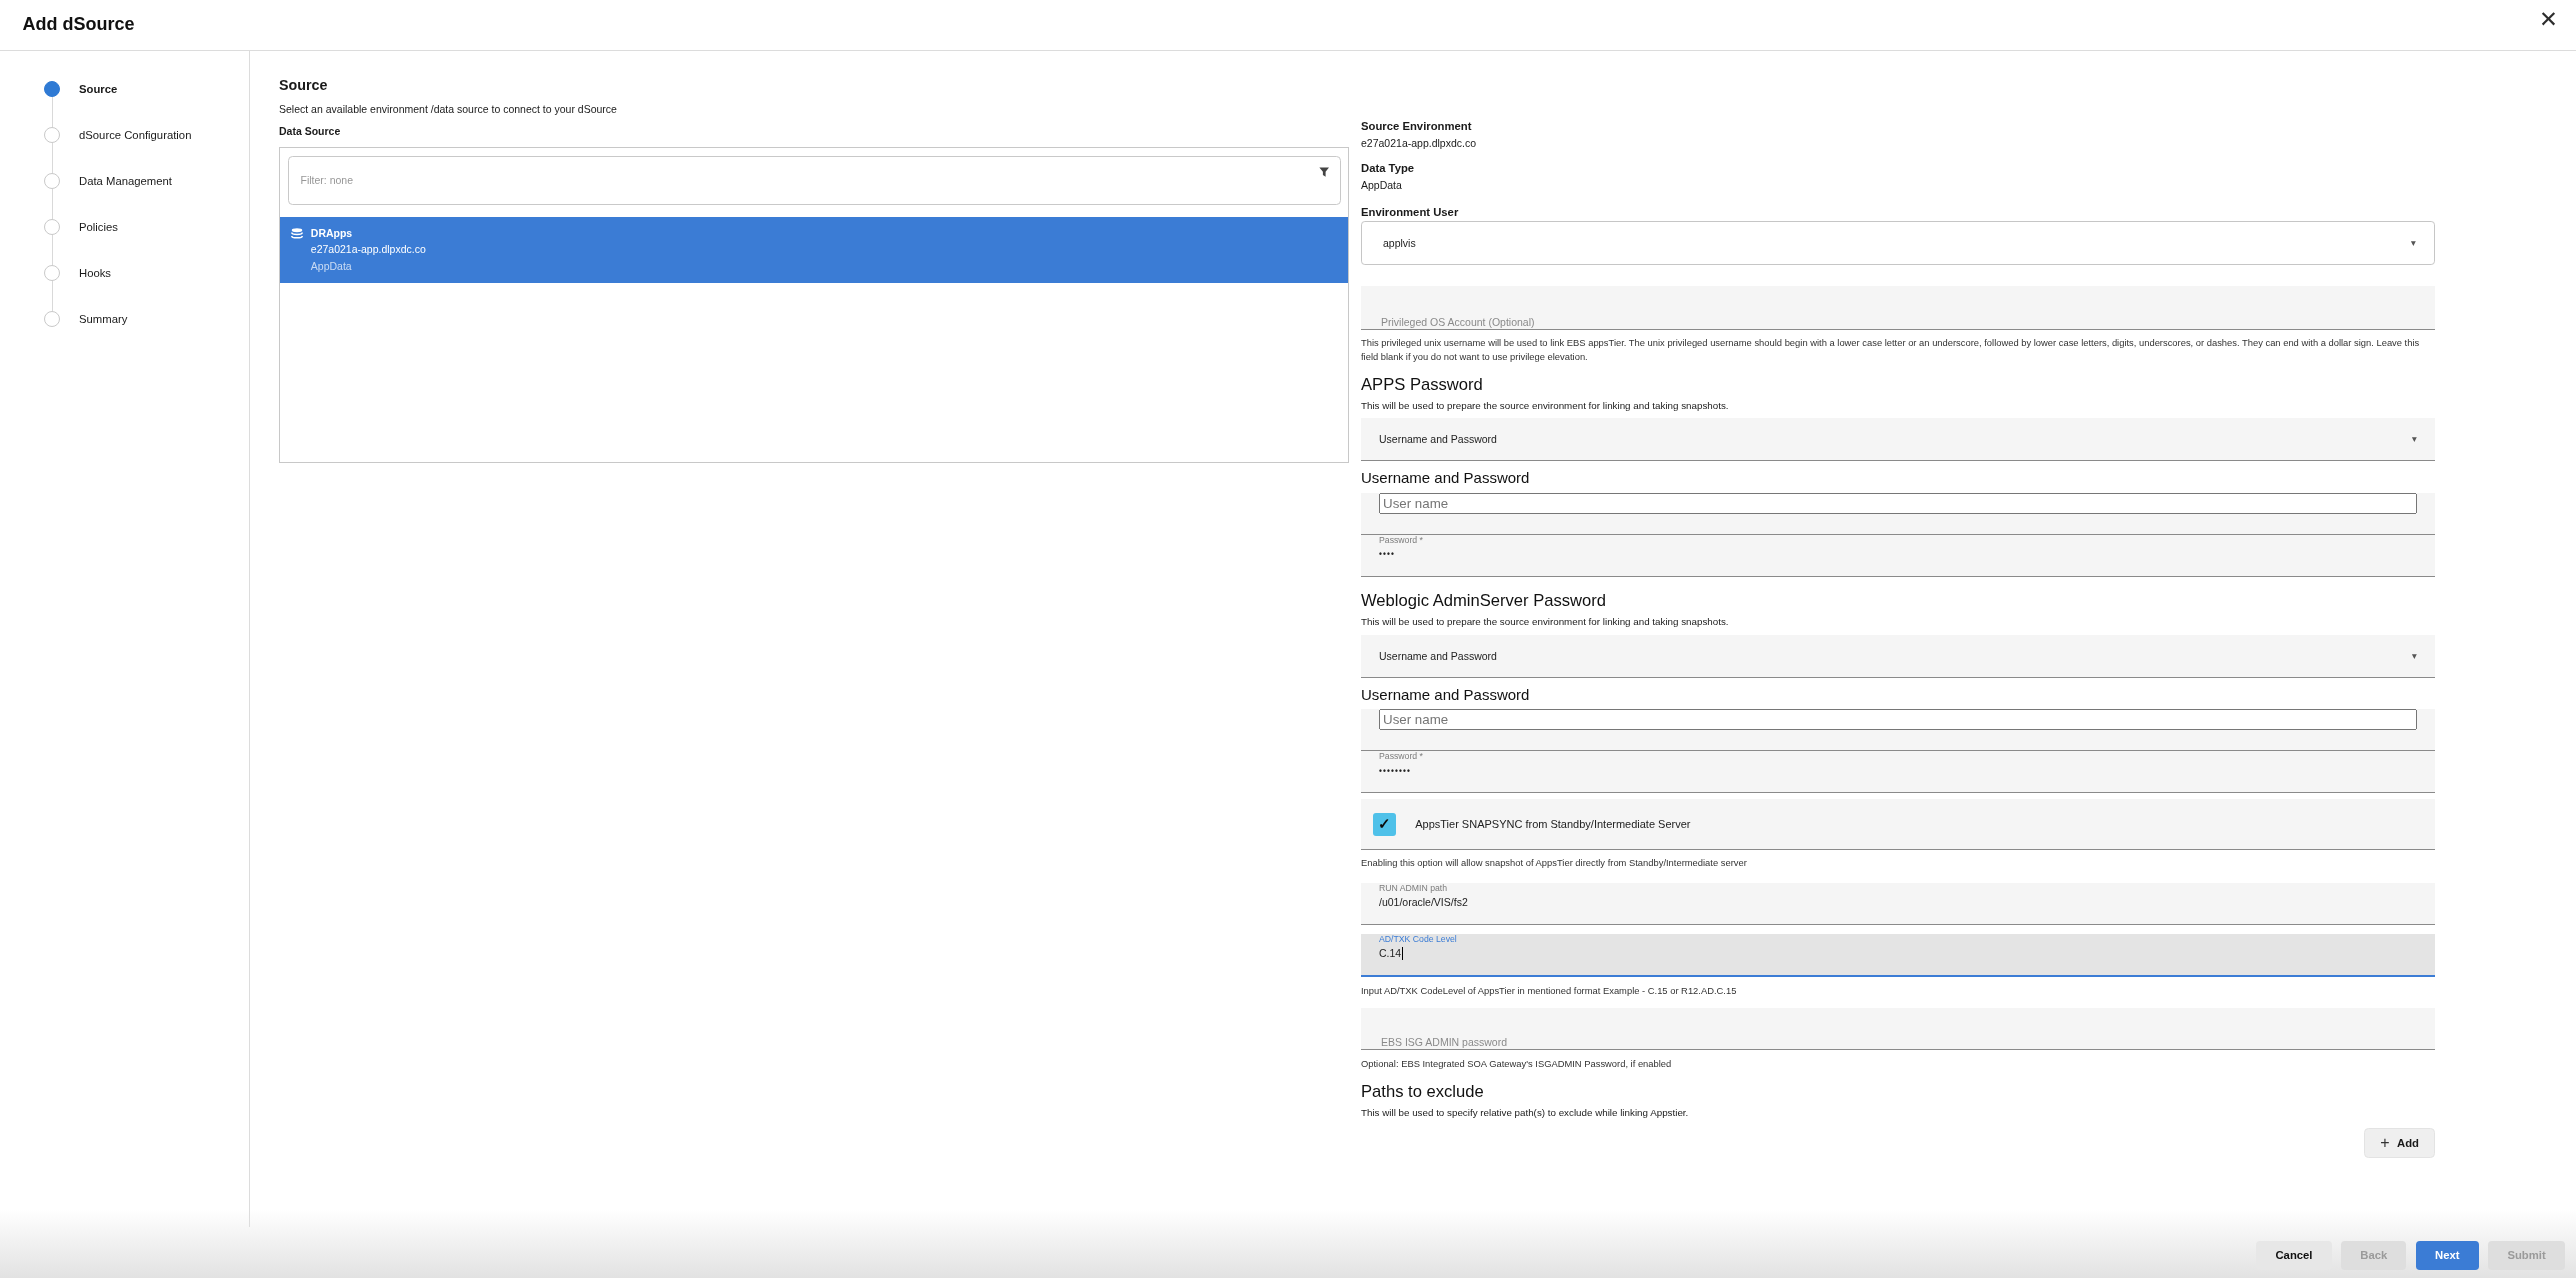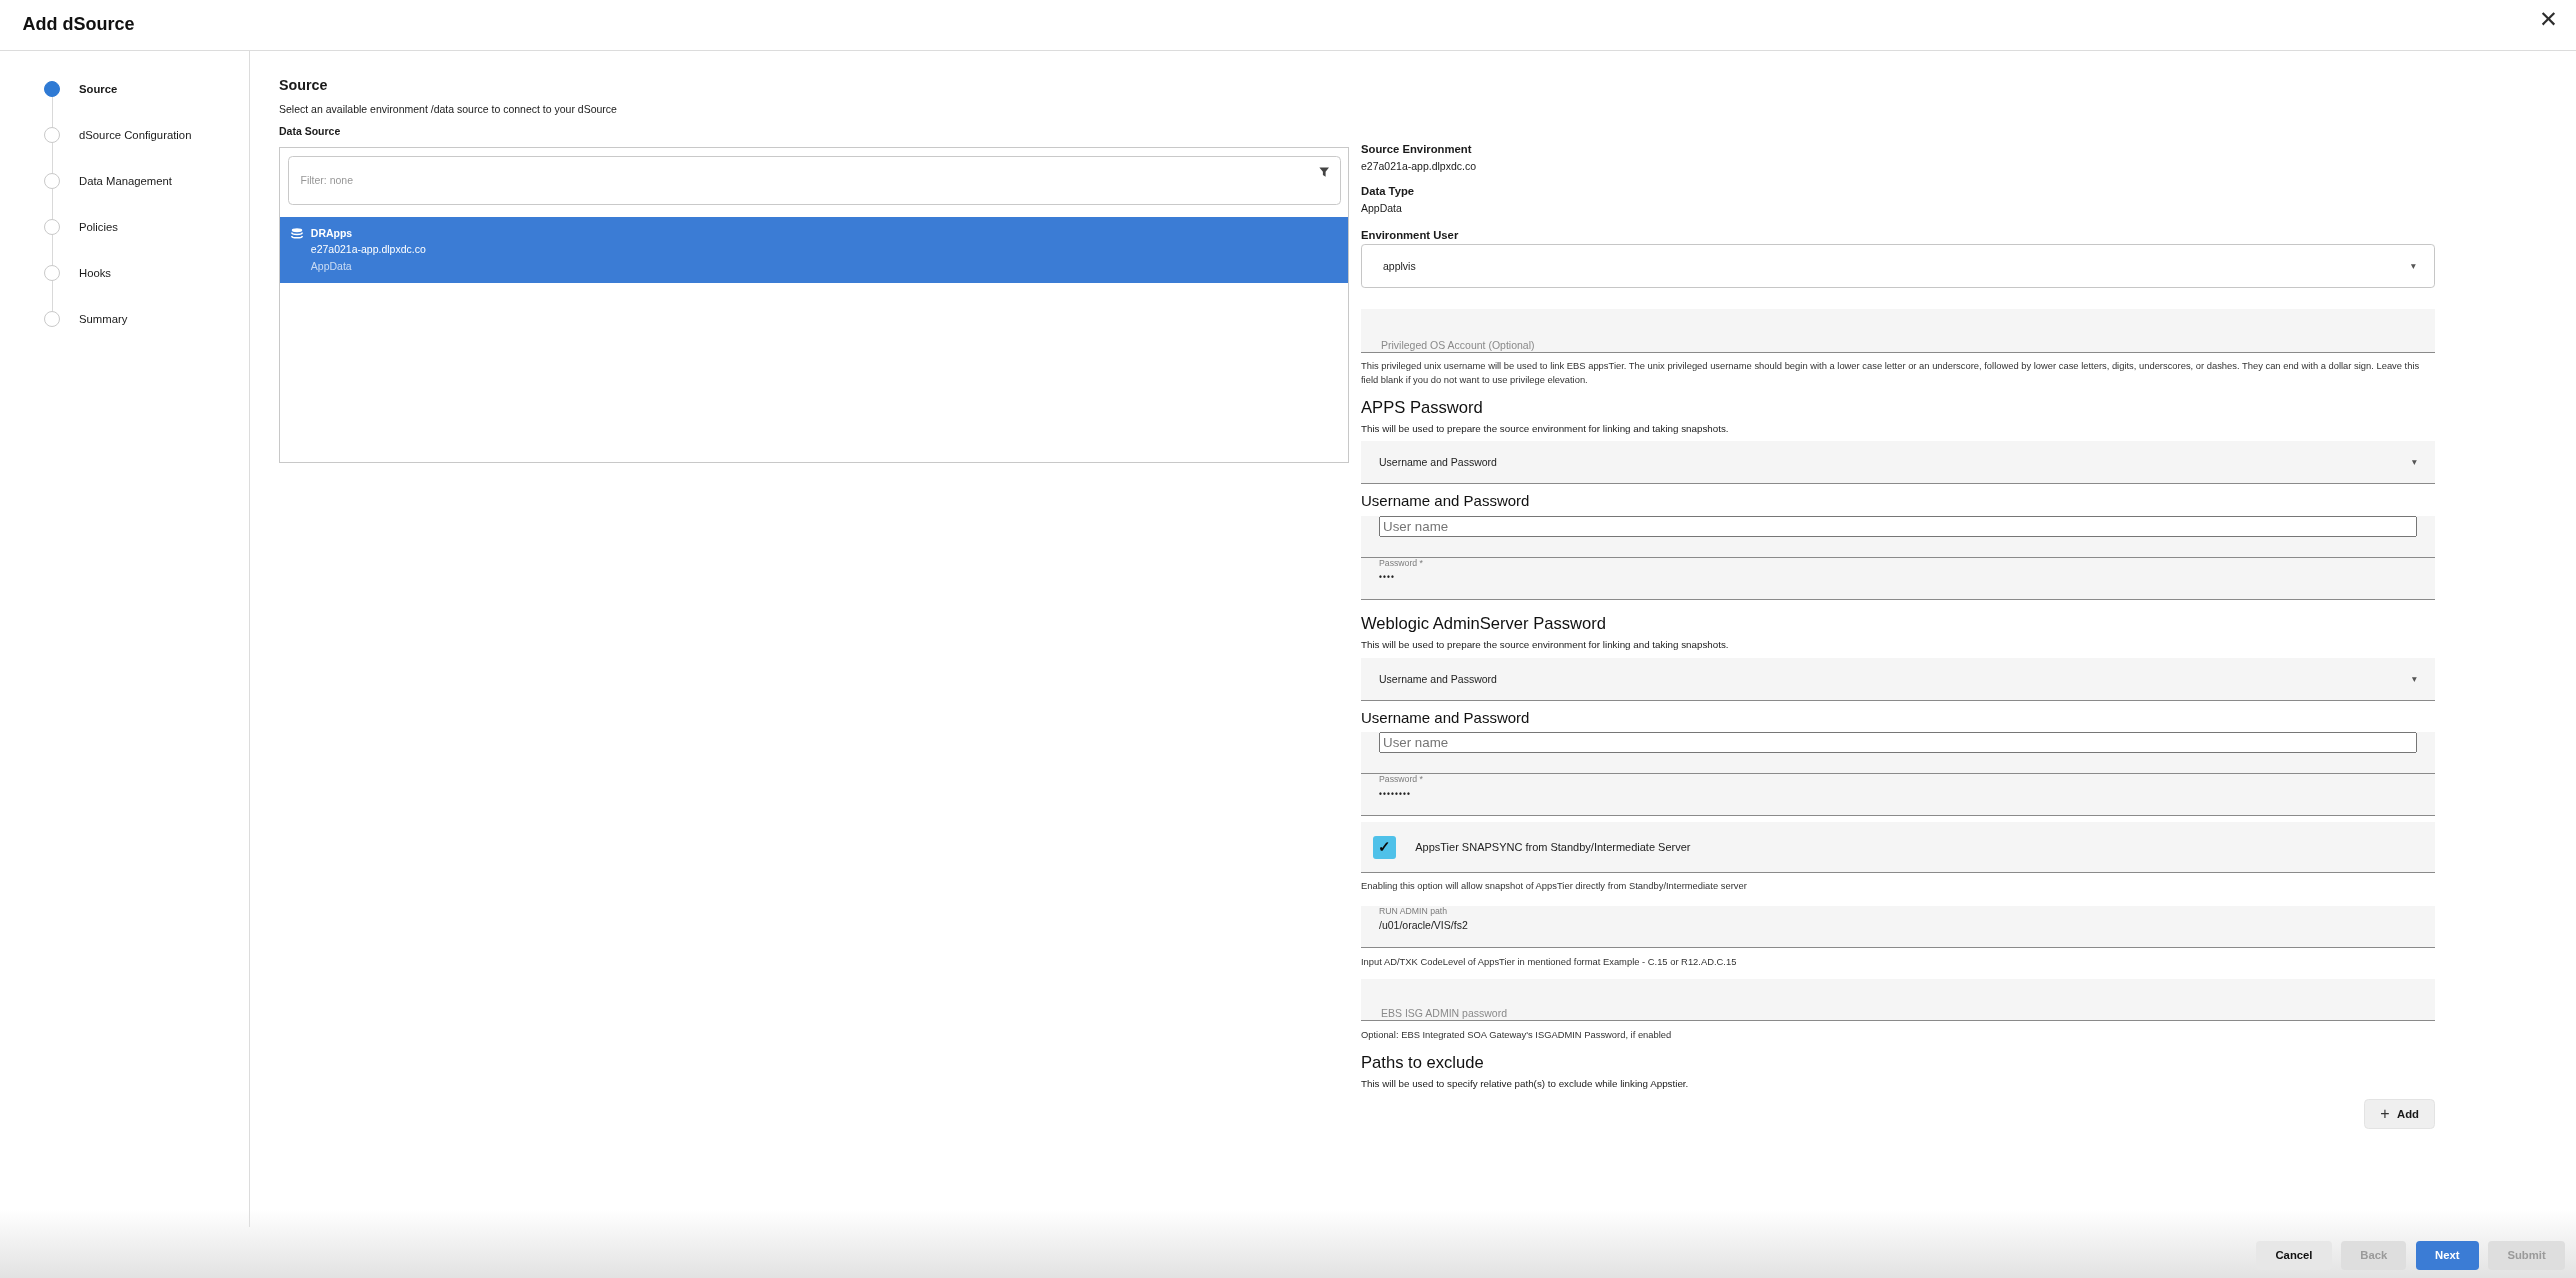--- a/index.html
+++ b/index.html
@@ -28,21 +28,21 @@
   .filter-input{width:100%;box-sizing:border-box;height:49px;border:0.8px solid #c9c9c9;border-radius:4.5px;
     padding:0 33px 0 12px;font-family:"Liberation Sans",sans-serif;font-size:10.5px;color:#333;background:#fff;outline:none;}
   .filter-input::placeholder{color:#979797;}
   .funnel{position:absolute;right:11.3px;top:11.3px;width:10.5px;height:10.5px;}
   .src-row{margin-top:12px;height:66px;background:#3b7cd5;color:#fff;display:flex;box-sizing:border-box;padding:9.8px 0 0 10.5px;cursor:pointer;}
   .row-icon{width:20.3px;padding-top:1.5px;}
   .row-lines .name{font-size:10.5px;font-weight:700;line-height:15px;}
   .row-lines .host{font-size:10.5px;line-height:16.6px;}
   .row-lines .type{font-size:10.5px;line-height:16.6px;color:rgba(255,255,255,.72);}
   
-  .right-panel{position:absolute;top:57px;left:1361px;width:1074px;padding-top:86px;box-sizing:border-box;}
+  .right-panel{position:absolute;top:34px;left:1361px;width:1074px;padding-top:86px;box-sizing:border-box;}
   .kv-label{font-size:11.3px;font-weight:700;line-height:13.5px;}
   .kv-value{font-size:10.5px;margin-top:3.8px;line-height:12.8px;}
   .mt16{margin-top:12px;} .mt18{margin-top:13.5px;}
   .select{margin-top:1.5px;height:44px;border:0.8px solid #c6c6c6;border-radius:3.8px;display:flex;align-items:center;
     padding:0 21px;font-size:10.5px;color:#222;position:relative;box-sizing:border-box;cursor:pointer;background:#fff;}
   .chev{position:absolute;right:16.6px;font-size:8.3px;color:#555;}
   .filled{background:#f5f5f5;border-bottom:1.5px solid #8a8a8a;box-sizing:border-box;}
   .filled-input{margin-top:21px;height:44px;display:flex;align-items:flex-end;padding:0 18px;}
   .filled-input input{border:none;background:transparent;outline:none;width:100%;
     font-family:"Liberation Sans",sans-serif;font-size:10.5px;color:#222;}
@@ -199,20 +199,24 @@
       </div>
       <div class="check-label">AppsTier SNAPSYNC from Standby/Intermediate Server</div>
     </div>
     <div class="helper">Enabling this option will allow snapshot of AppsTier directly from Standby/Intermediate server</div>
 
     <div class="filled fld" style="margin-top:12px;">
       <div class="tl-label">RUN ADMIN path</div>
       <div class="tl-value">/u01/oracle/VIS/fs2</div>
     </div>
 
+    <div class="fld focused-field" style="margin-top:9px;">
+      <div class="tl-label focus">AD/TXK Code Level</div>
+      <div class="tl-value"><span>C.14</span><span class="caret"></span></div>
+    </div>
     <div class="helper" style="margin-top:7.5px;">Input AD/TXK CodeLevel of AppsTier in mentioned format Example - C.15 or R12.AD.C.15</div>
 
     <div class="filled filled-input" style="margin-top:9px;height:42px;">
       <input type="text" placeholder="EBS ISG ADMIN password" style="">
     </div>
     <div class="helper" style="margin-top:7.5px;">Optional: EBS Integrated SOA Gateway's ISGADMIN Password, if enabled</div>
 
     <div class="h2">Paths to exclude</div>
     <div class="sub">This will be used to specify relative path(s) to exclude while linking Appstier.</div>
     <div class="add-btn">

